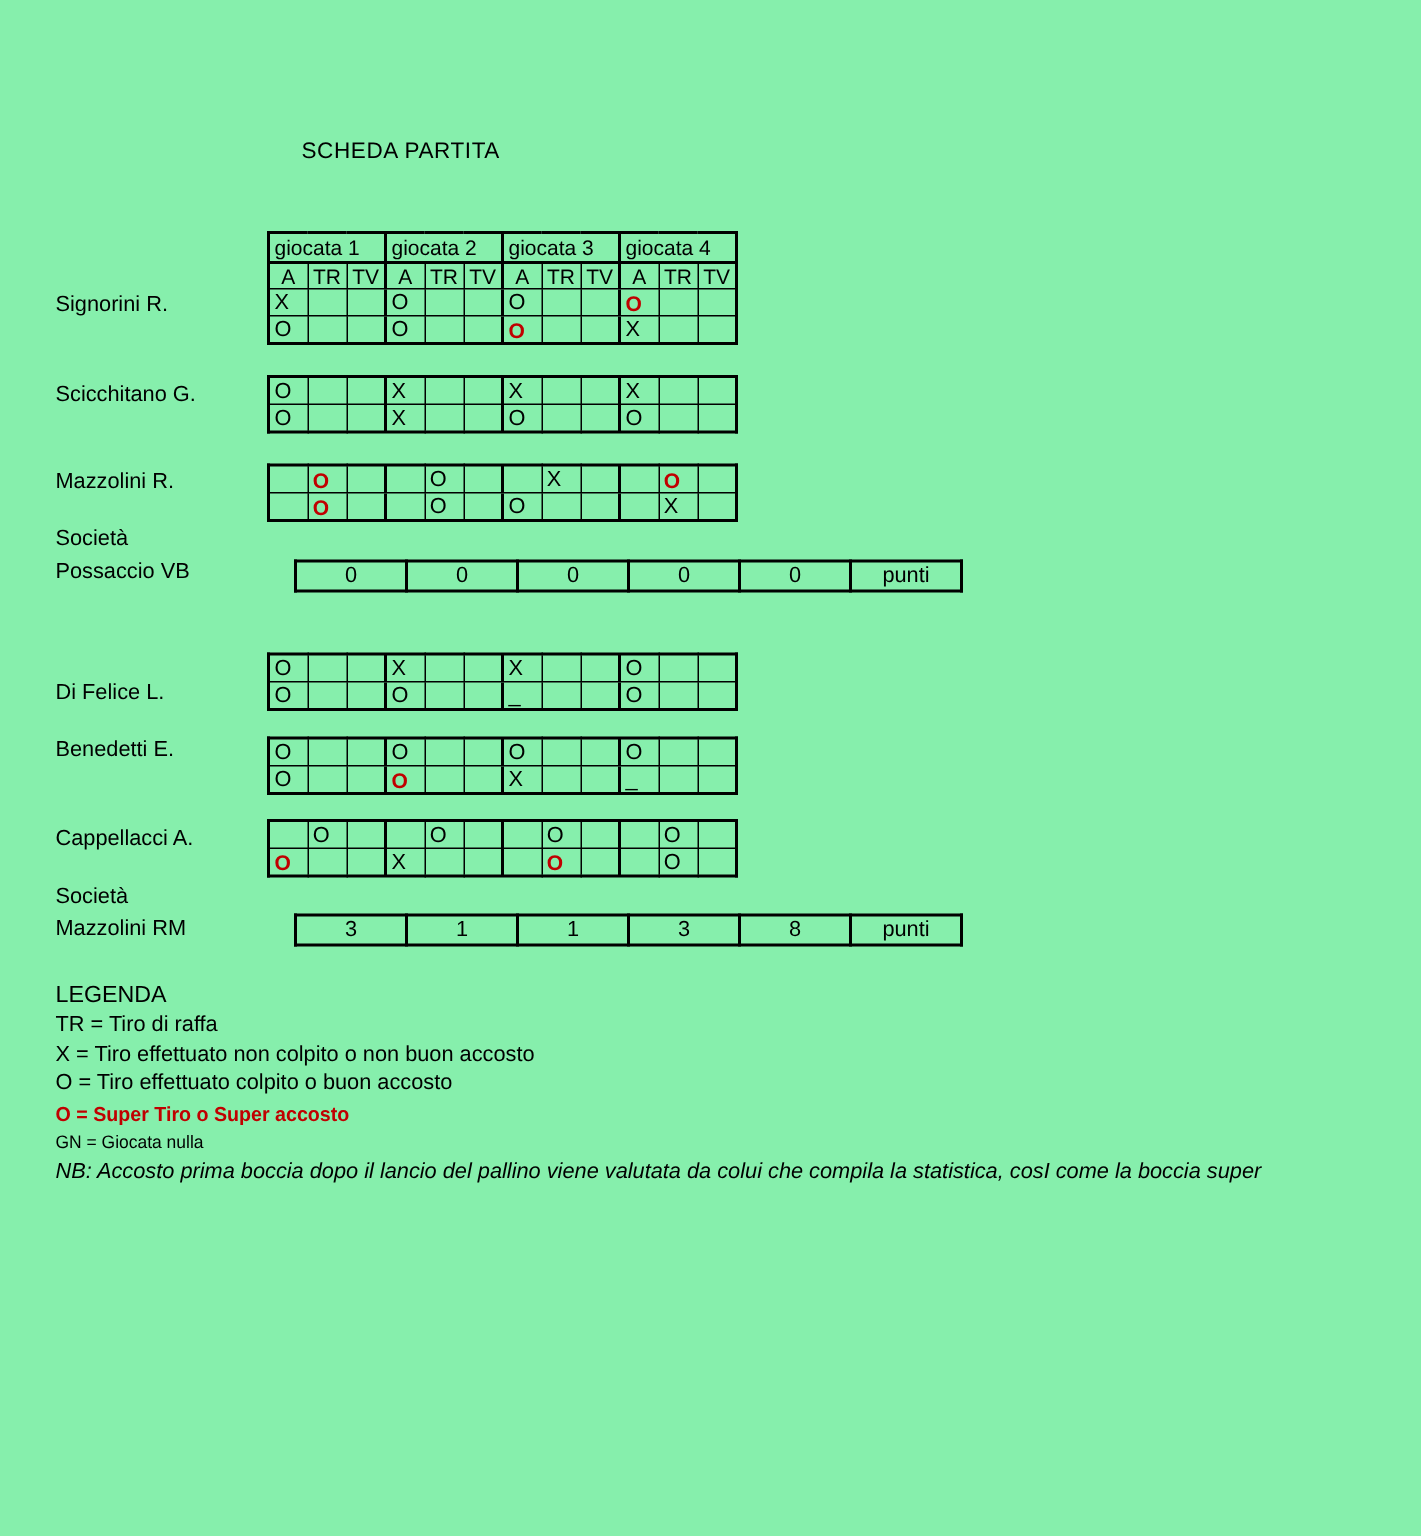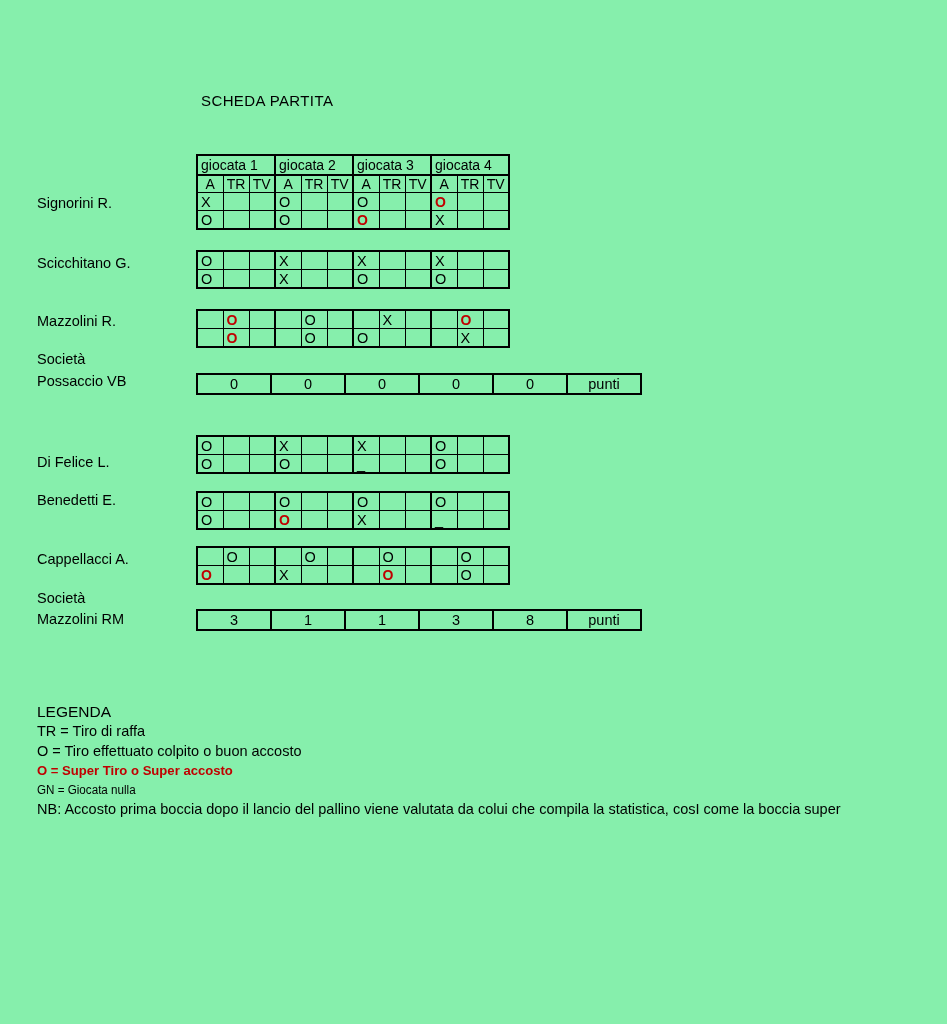--- a/index.html
+++ b/index.html
@@ -5,21 +5,21 @@
   html,body { margin:0; padding:0; background:#fff; }
   .page {
     position:relative; width:947px; height:1024px; background:#86efac;
     font-family:"Liberation Sans", sans-serif; color:#000; overflow:hidden;
   }
   .abs { position:absolute; }
   .title { left:201px; top:92px; font-size:15px; letter-spacing:0.4px; }
   .plabel { left:37px; font-size:14.5px; white-space:nowrap;text-align:right; }
 
   table.grid {
-    position:absolute; left:196px; border-collapse:collapse;
+    position:absolute; left:178px; border-collapse:collapse;
     border:2px solid #000; table-layout:fixed;padding-left:39px;
   }
   .grid col { width:26px; }
   .grid th, .grid td {
     border:1px solid #000; padding:0; margin:0; overflow:hidden;
     font-weight:normal; white-space:nowrap;
   }
   .grid th.gh {
     border:2px solid #000; font-size:14px; text-align:left;
     padding-left:3px; height:18px;
@@ -33,30 +33,30 @@
   .grid td.super { color:var(--super-red,#c00000); font-weight:bold; font-size:14px; }
 
   table.punti {
     position:absolute; left:196px; border-collapse:collapse; border:2px solid #000;
   }
   .punti td {
     border:2px solid #000; width:72px; height:18px; padding:0;
     text-align:center; font-size:14.5px;
   }
 
-  .legend { left:37px; top:701px; width:890px; }
+  .legend { left:37px; top:653px; width:890px; }
   .lg-head { font-size:15.5px; line-height:21px; }
   .lg-line { font-size:14.5px; line-height:19.5px; white-space:nowrap; }
   .lg-red {
     color:var(--super-red,#c00000); font-weight:bold; font-size:13.5px;
     transform:scaleX(0.97); transform-origin:left center;
   }
   .lg-under { font-size:14.5px; }
   .lg-small { font-size:12px; transform:scaleX(0.97); transform-origin:left center; }
-  .lg-nb { font-size:14.5px; }
+  .lg-nb { font-size:14.5px;font-style:italic; }
 </style>
 </head>
 <body>
 
 <div class="page">
 
   <div class="abs title">SCHEDA PARTITA</div>
 
   <div class="abs plabel" style="top:195px">Signorini R.</div>
   <div class="abs plabel" style="top:255px">Scicchitano G.</div>
@@ -66,20 +66,21 @@
   <div class="abs plabel" style="top:454px">Di Felice L.</div>
   <div class="abs plabel" style="top:492px">Benedetti E.</div>
   <div class="abs plabel" style="top:551px">Cappellacci A.</div>
   <div class="abs plabel" style="top:590px">Società</div>
   <div class="abs plabel" style="top:611px">Mazzolini RM</div>
 
   <div class="abs legend">
     <div class="lg-head">LEGENDA</div>
     <div id="legend-lines">
         <div class="lg-line">TR = Tiro di raffa</div>
+        <div class="lg-line">X = Tiro effettuato non colpito o non buon accosto</div>
         <div class="lg-line">O = Tiro effettuato colpito o buon accosto</div>
         <div class="lg-line lg-red">O = Super Tiro o Super accosto</div>
         <div class="lg-line lg-small">GN = Giocata nulla</div>
         <div class="lg-line lg-nb">NB: Accosto prima boccia dopo il lancio del pallino viene valutata da colui che compila la statistica, cosI come la boccia super</div>
       </div>
   </div>
 
 <table class="grid" style="top: 154px;">
       <colgroup>
         <col>

